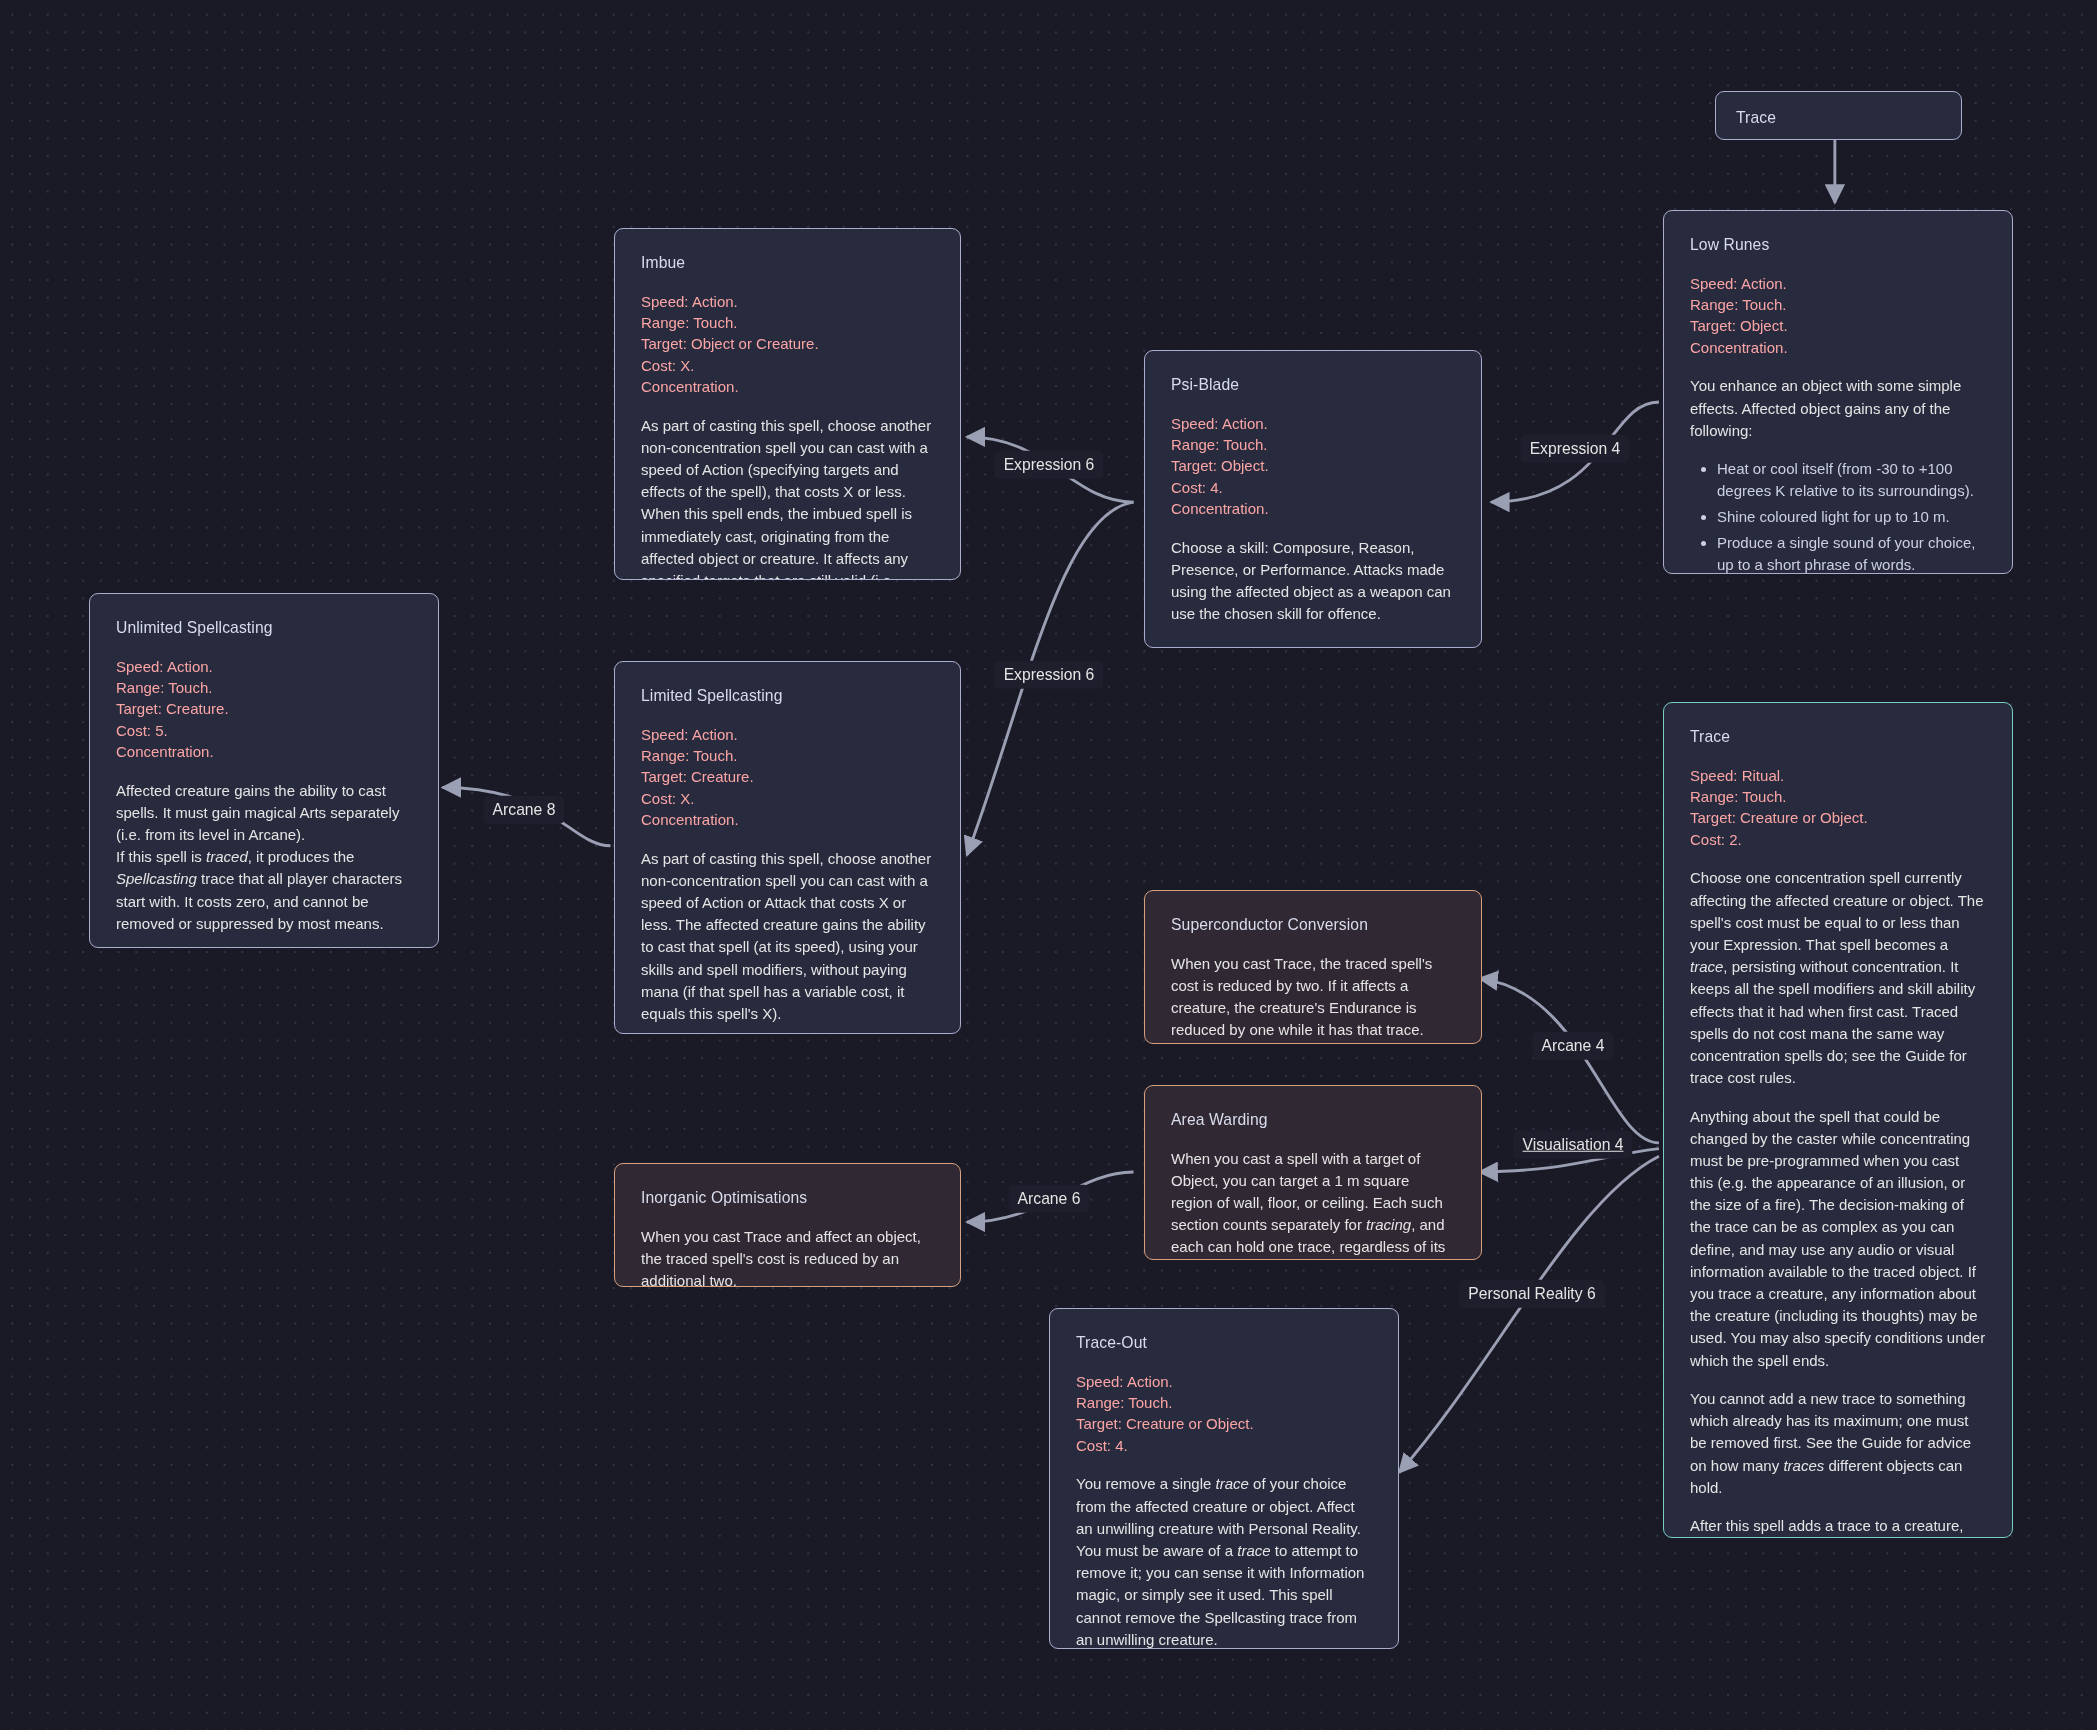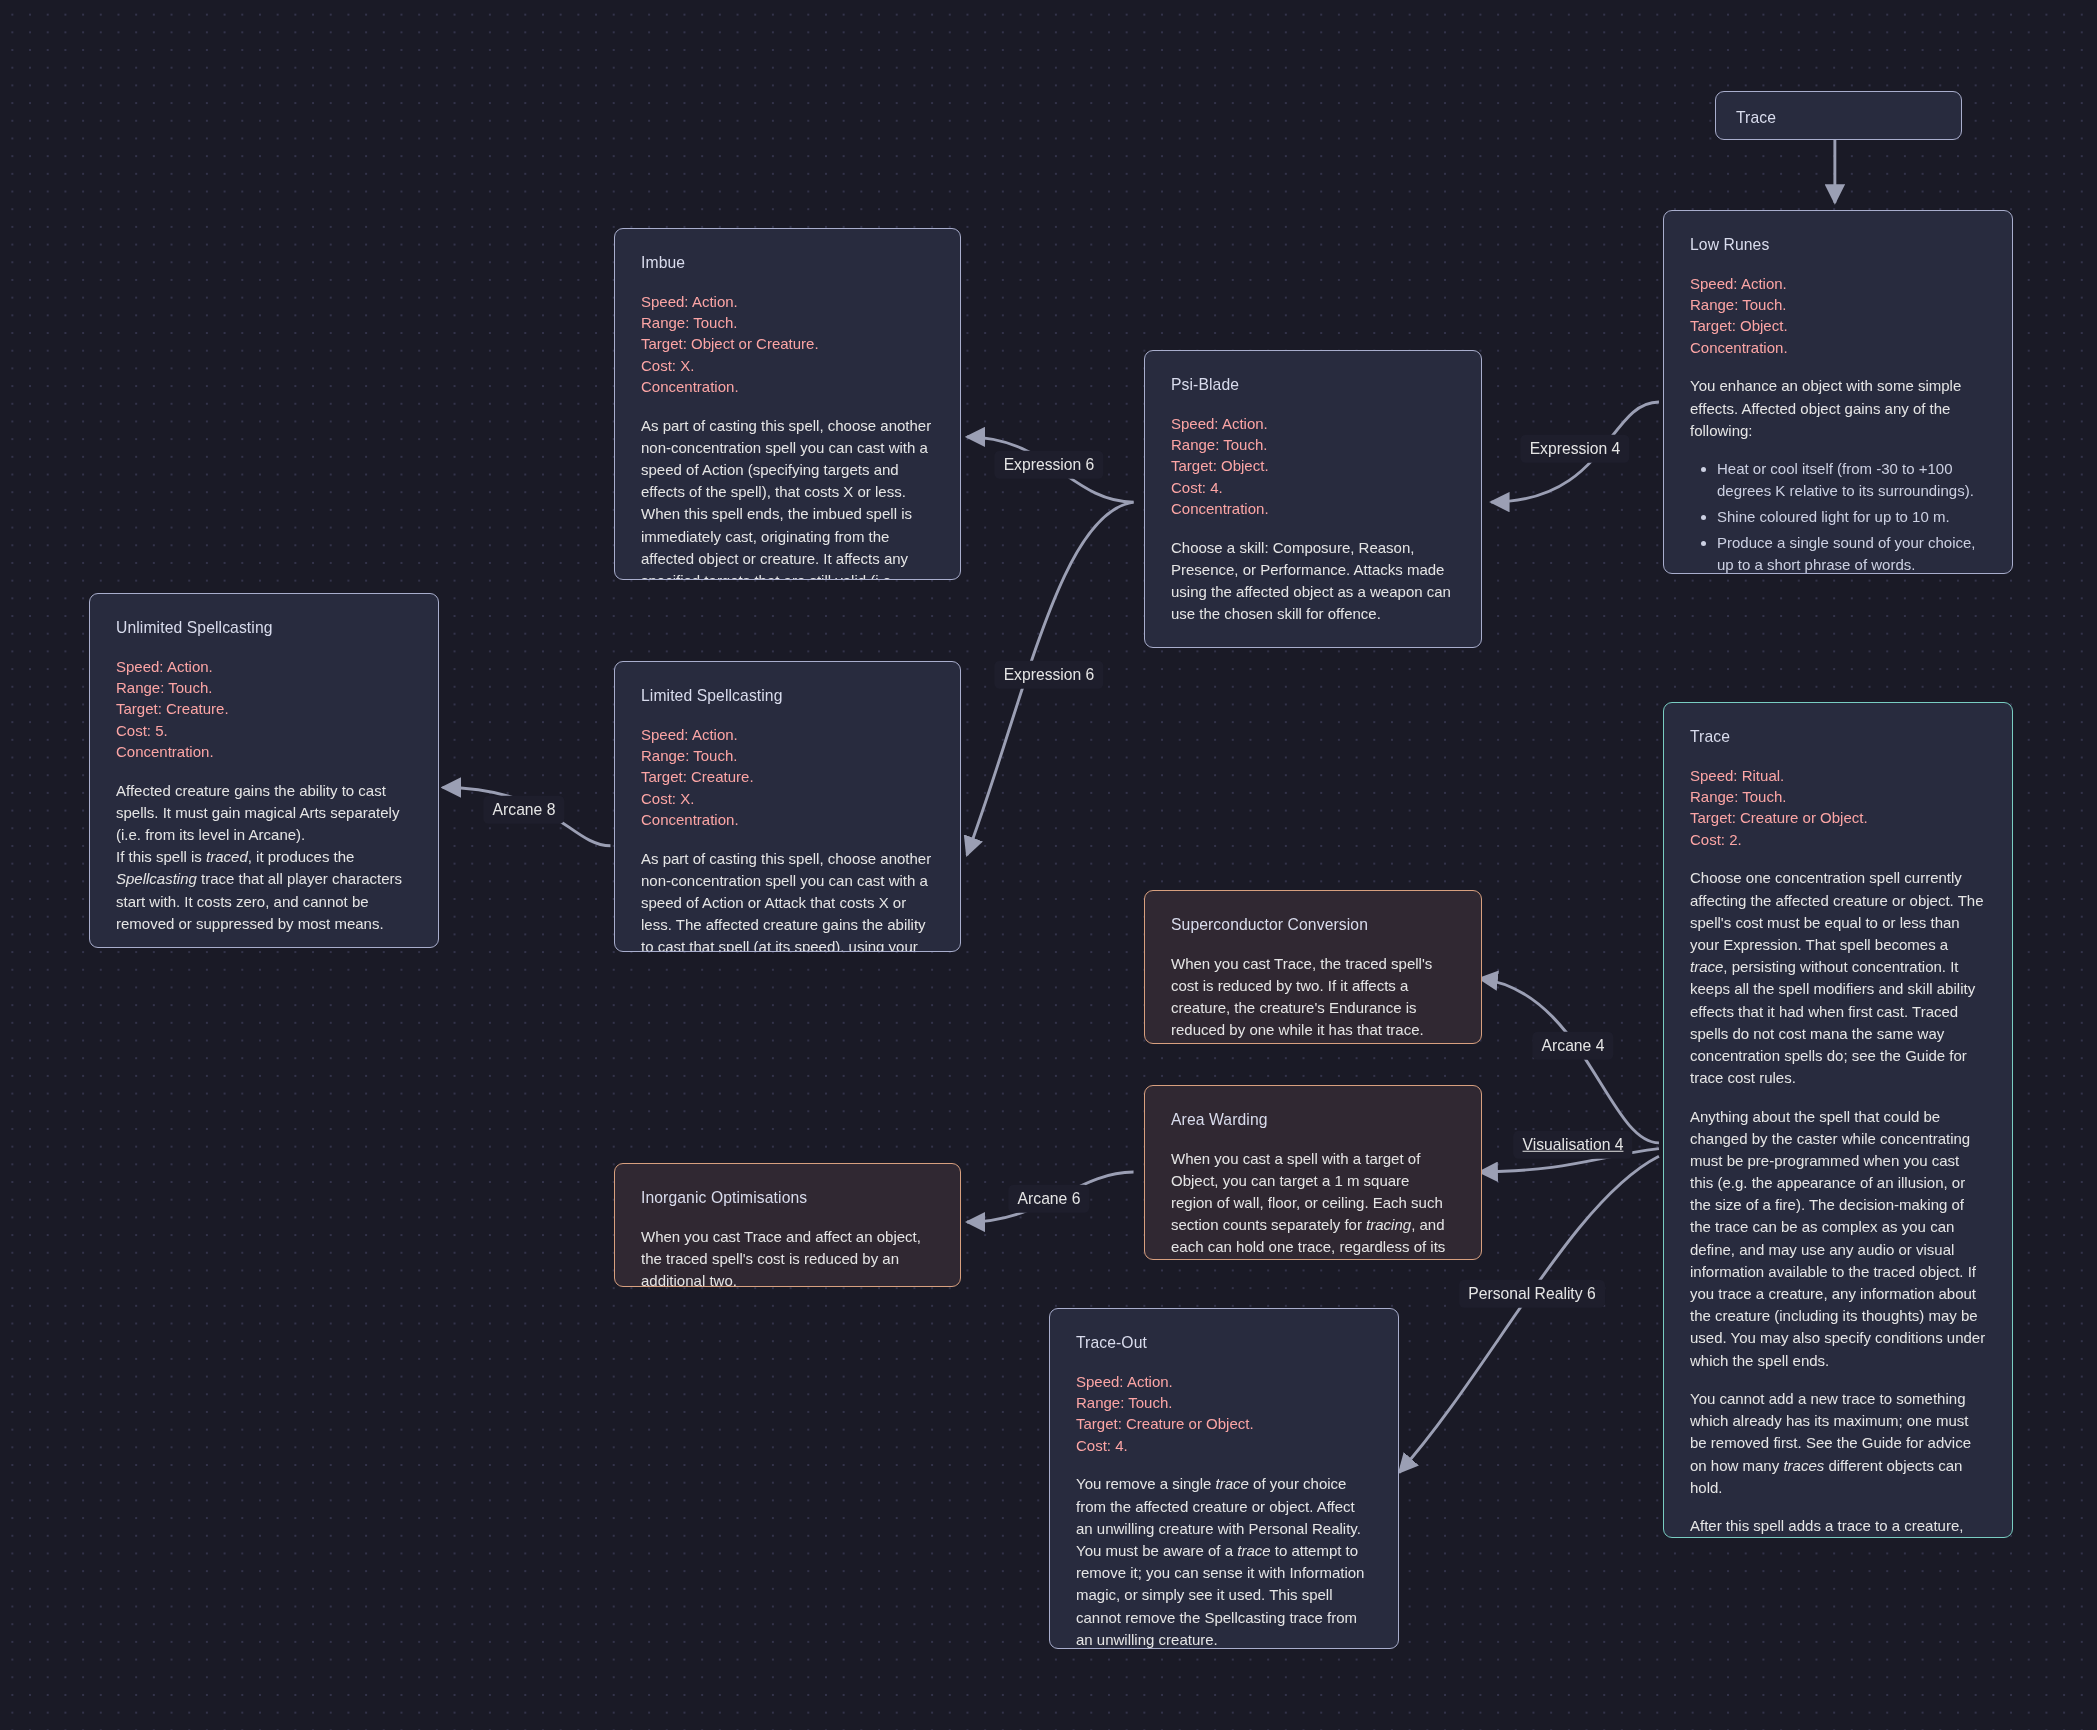--- a/index.html
+++ b/index.html
@@ -166,21 +166,21 @@
 Range: Touch.
 Target: Creature.
 Cost: 5.
 Concentration.</div>
     <div class="body-p">
       <span>Affected creature gains the ability to cast spells. It must gain magical Arts separately (i.e. from its level in Arcane).</span><br>
       <span>If this spell is </span><em>traced</em><span>, it produces the </span><em>Spellcasting</em><span> trace that all player characters start with. It costs zero, and cannot be removed or suppressed by most means.</span>
     </div>
   </div>
 
-  <div class="node" style="left:614px; top:661px; width:347px; height:291px;">
+  <div class="node" style="left:614px; top:661px; width:347px; height:373px;">
     <div class="node-title">Limited Spellcasting</div>
     <div class="stats">Speed: Action.
 Range: Touch.
 Target: Creature.
 Cost: X.
 Concentration.</div>
     <div class="body-p">As part of casting this spell, choose another non-concentration spell you can cast with a speed of Action or Attack that costs X or less. The affected creature gains the ability to cast that spell (at its speed), using your skills and spell modifiers, without paying mana (if that spell has a variable cost, it equals this spell's X).</div>
   </div>
 
   <div class="node teal" style="left:1663px; top:702px; width:350px; height:836px;">

